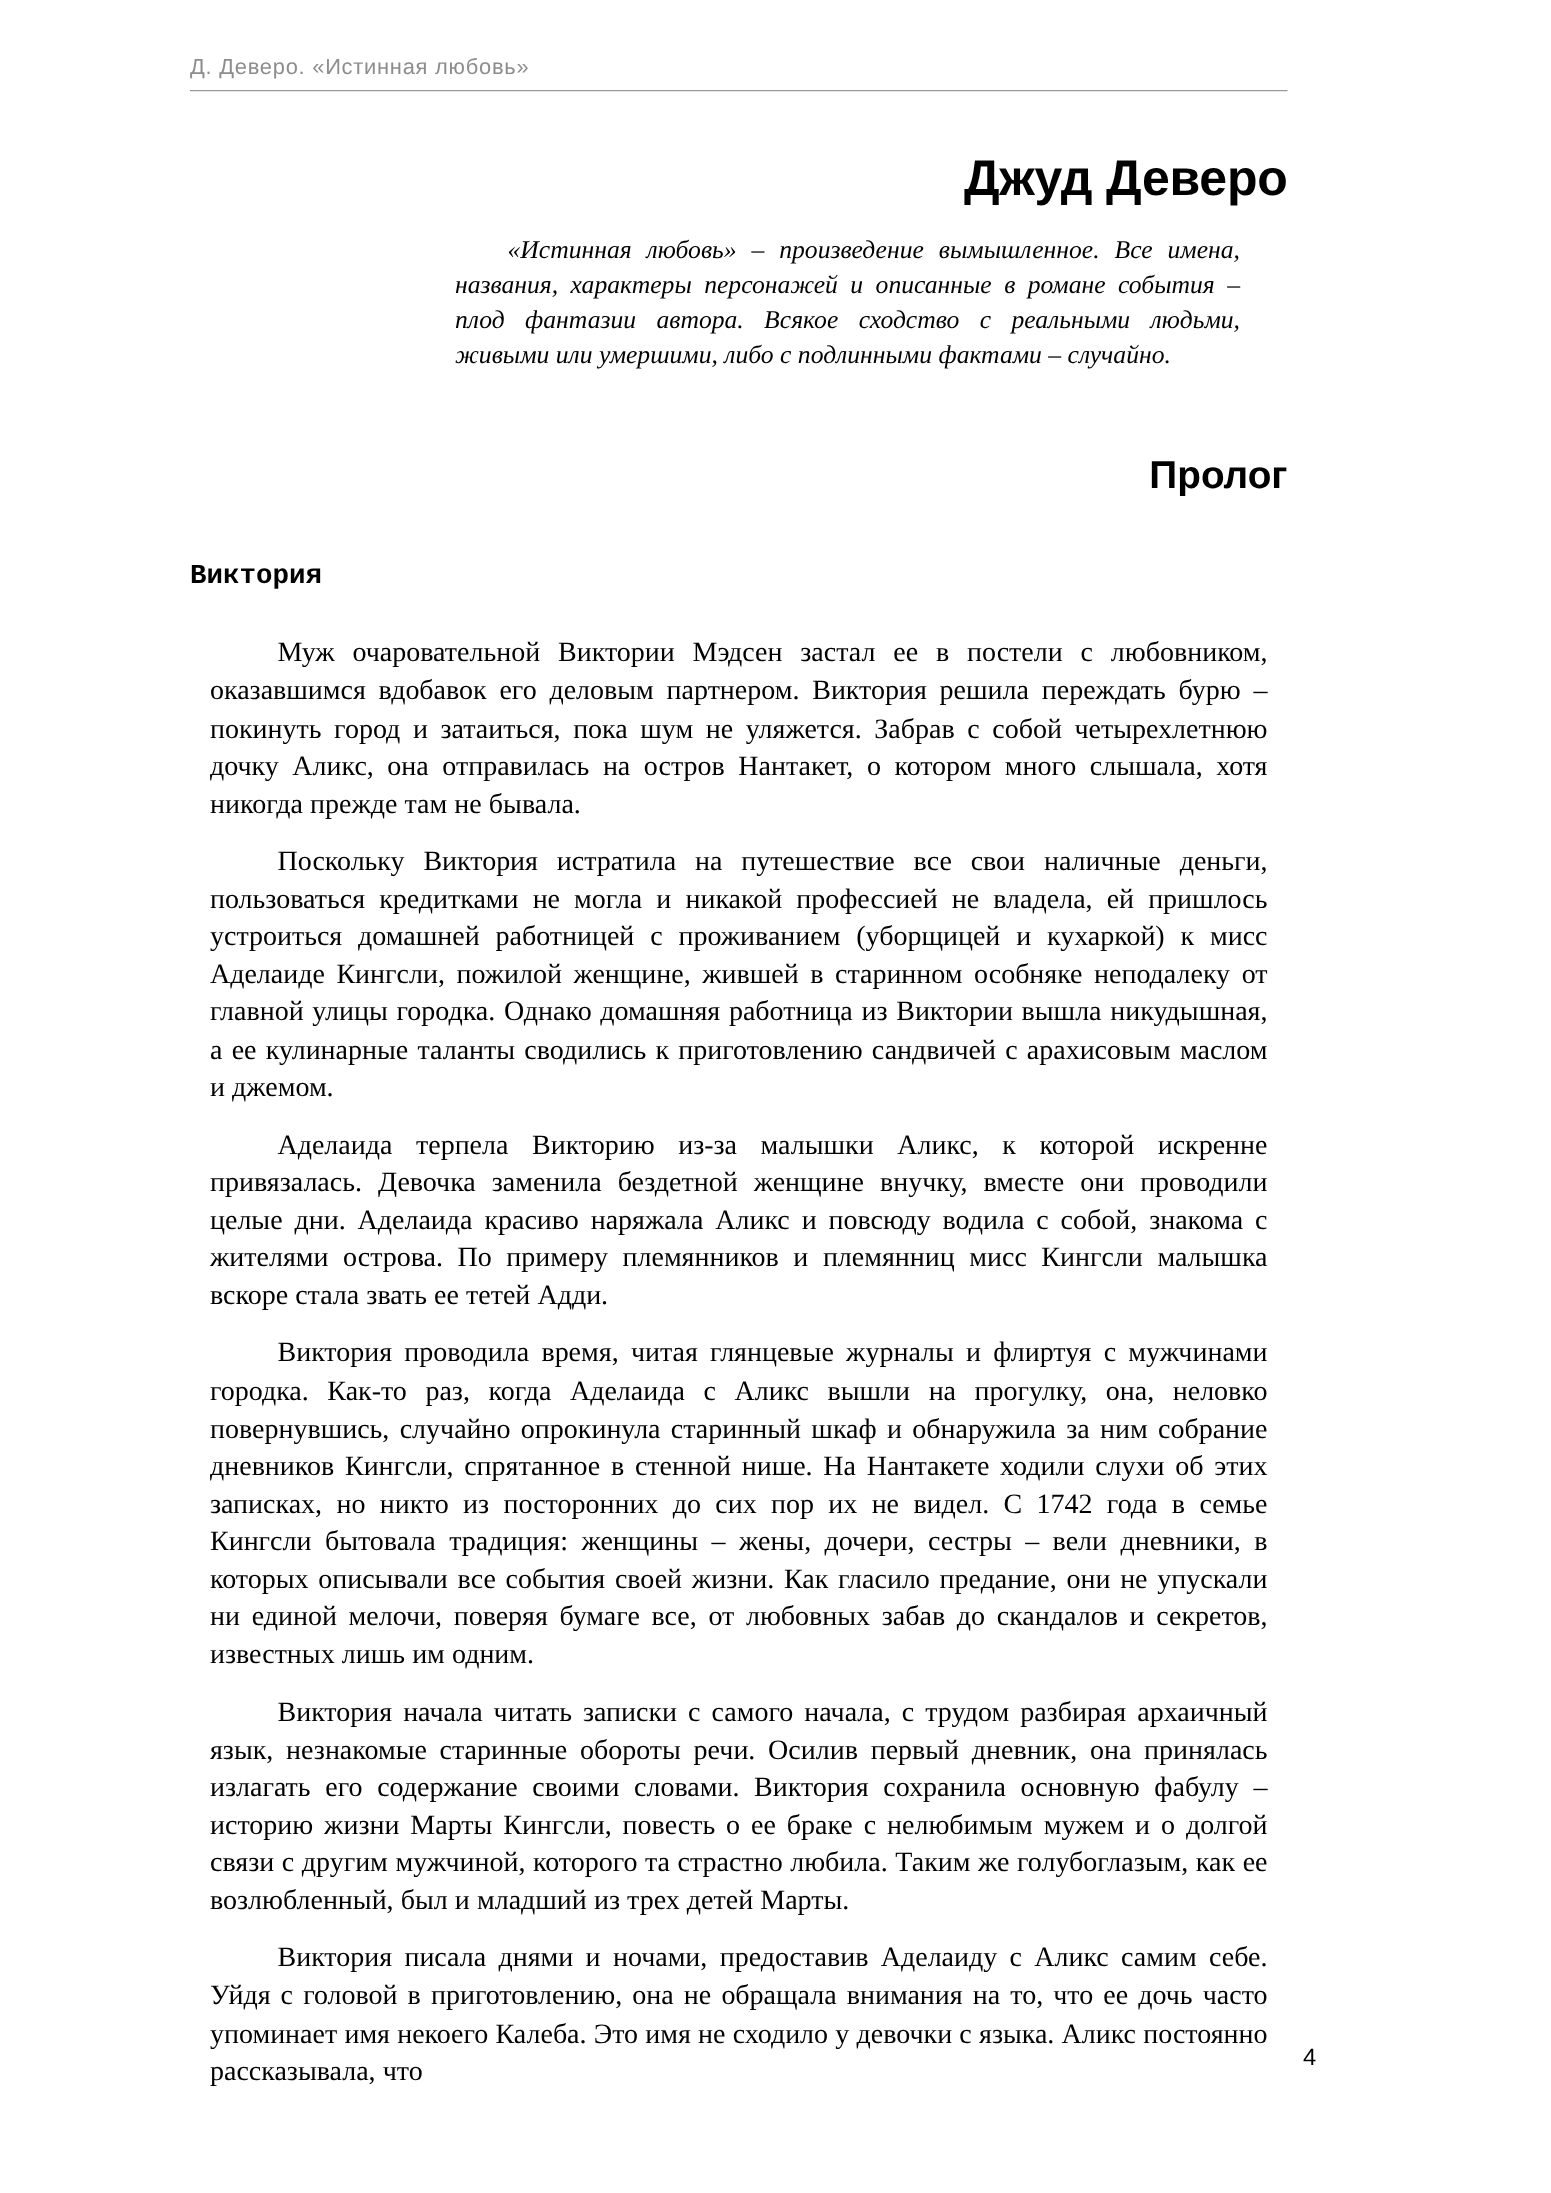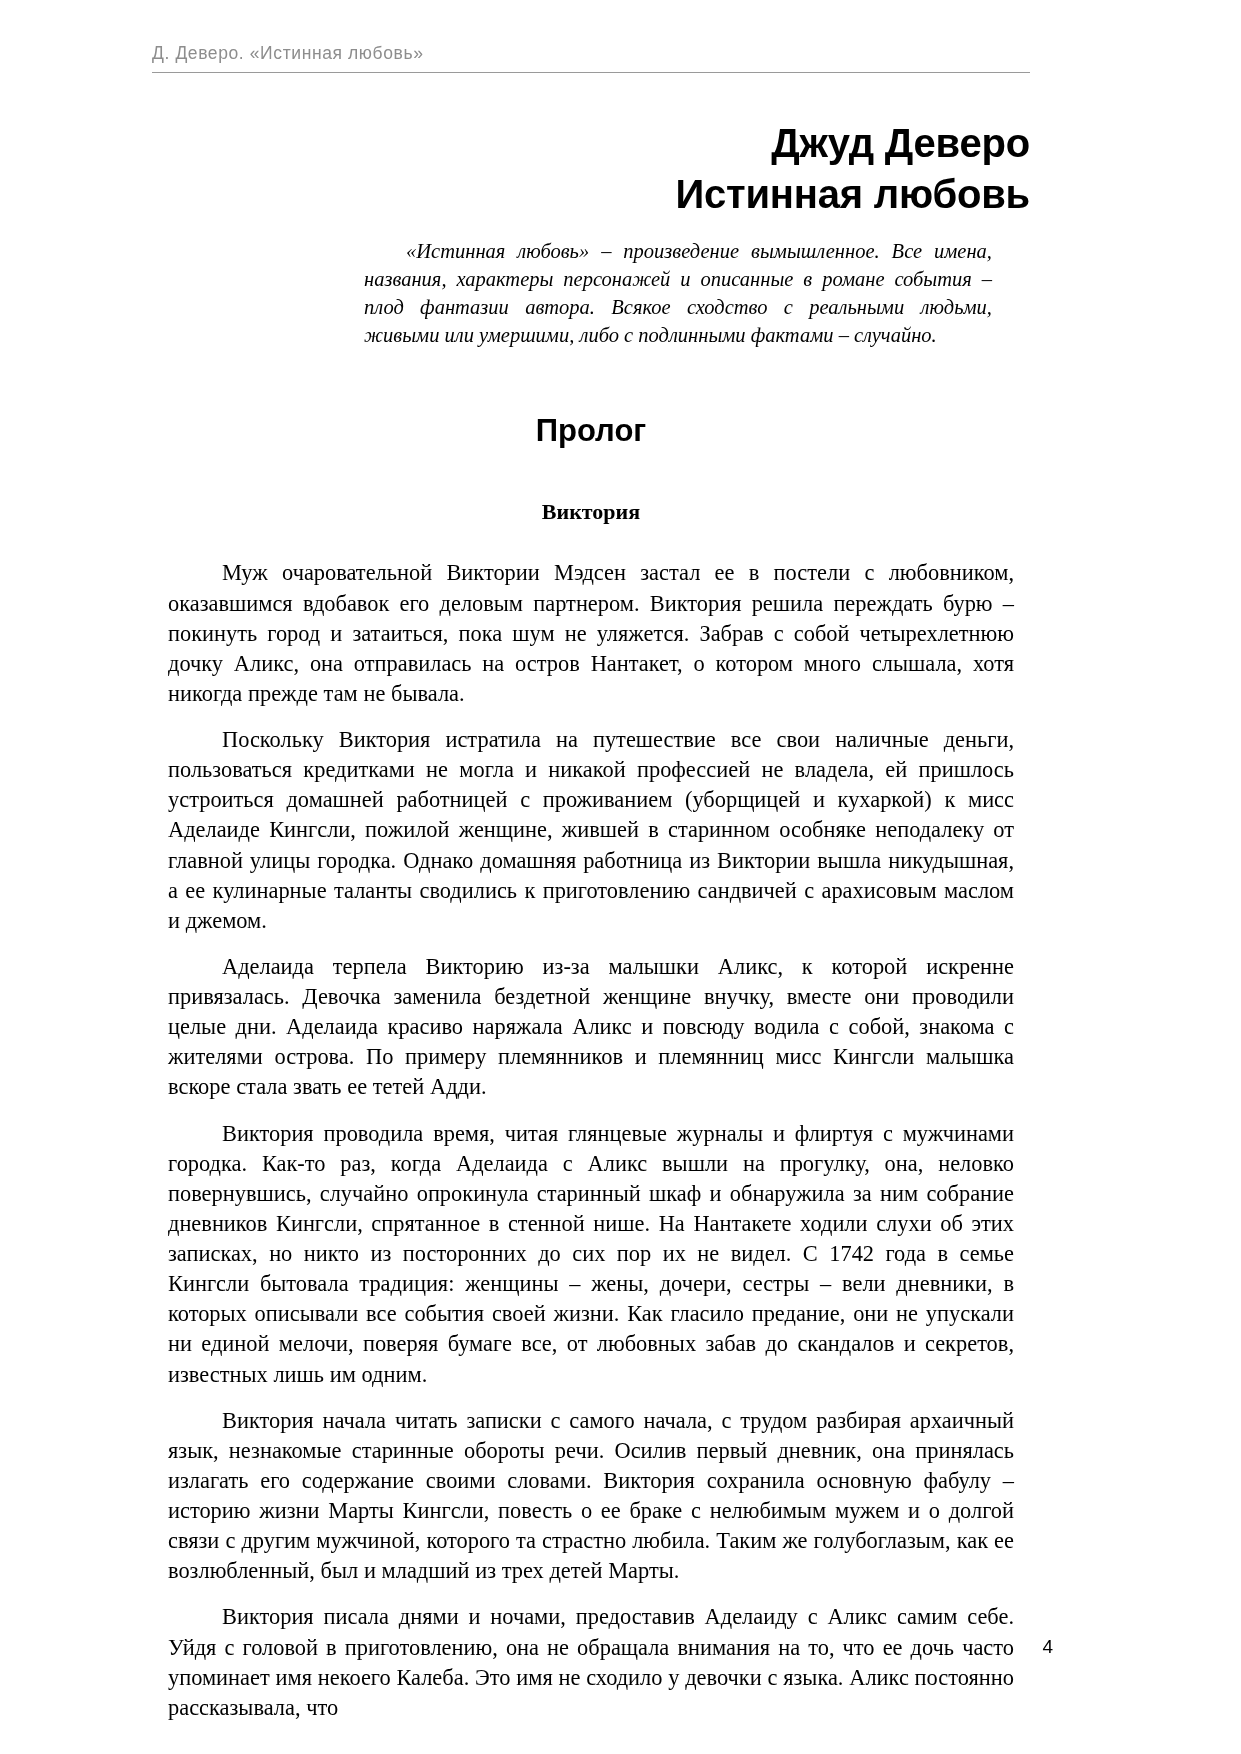--- a/index.html
+++ b/index.html
@@ -84,30 +84,29 @@
     font-size: 20.5px;
     line-height: 1.36;
     text-align: justify;
     text-indent: 42px;
     hyphens: none;
   }
 
   
   .h-prolog {
     margin-top: 62px;
-    text-align: center;
+    text-align: right;
     font-family: "Liberation Sans", "DejaVu Sans", sans-serif;
     font-weight: bold;
     font-size: 31px;
     line-height: 1.2;
   }
   .h-section {
     margin-top: 50px;
-    text-align: center;
-    font-family: Liberation Serif, serif;
+    font-family: Liberation Mono, monospace;
     font-weight: bold;
     font-size: 22px;
     line-height: 1.2;
   }
 
   
   .body-text {
     margin-top: 33px;
   }
   .body-text p {
@@ -138,21 +137,20 @@
 
   <div class="running-header">
     <div class="rh-text">Д.  Деверо.  «Истинная любовь»</div>
     <div class="rh-rule"></div>
   </div>
 
   <div class="content">
 
     <div class="title-block">
       <div class="title-author">Джуд Деверо</div>
-      <div class="title-name">Истинная любовь</div>
     </div>
 
     <div class="epigraph">«Истинная любовь» – произведение вымышленное. Все имена, названия, характеры персонажей и описанные в романе события – плод фантазии автора. Всякое сходство с реальными людьми, живыми или умершими, либо с подлинными фактами – случайно.</div>
 
     <div class="h-prolog">Пролог</div>
 
     <div class="h-section">Виктория</div>
 
     <div class="body-text">
       <p>Муж очаровательной Виктории Мэдсен застал ее в постели с любовником, оказавшимся вдобавок его деловым партнером. Виктория решила переждать бурю – покинуть город и затаиться, пока шум не уляжется. Забрав с собой четырехлетнюю дочку Аликс, она отправилась на остров Нантакет, о котором много слышала, хотя никогда прежде там не бывала.</p>

